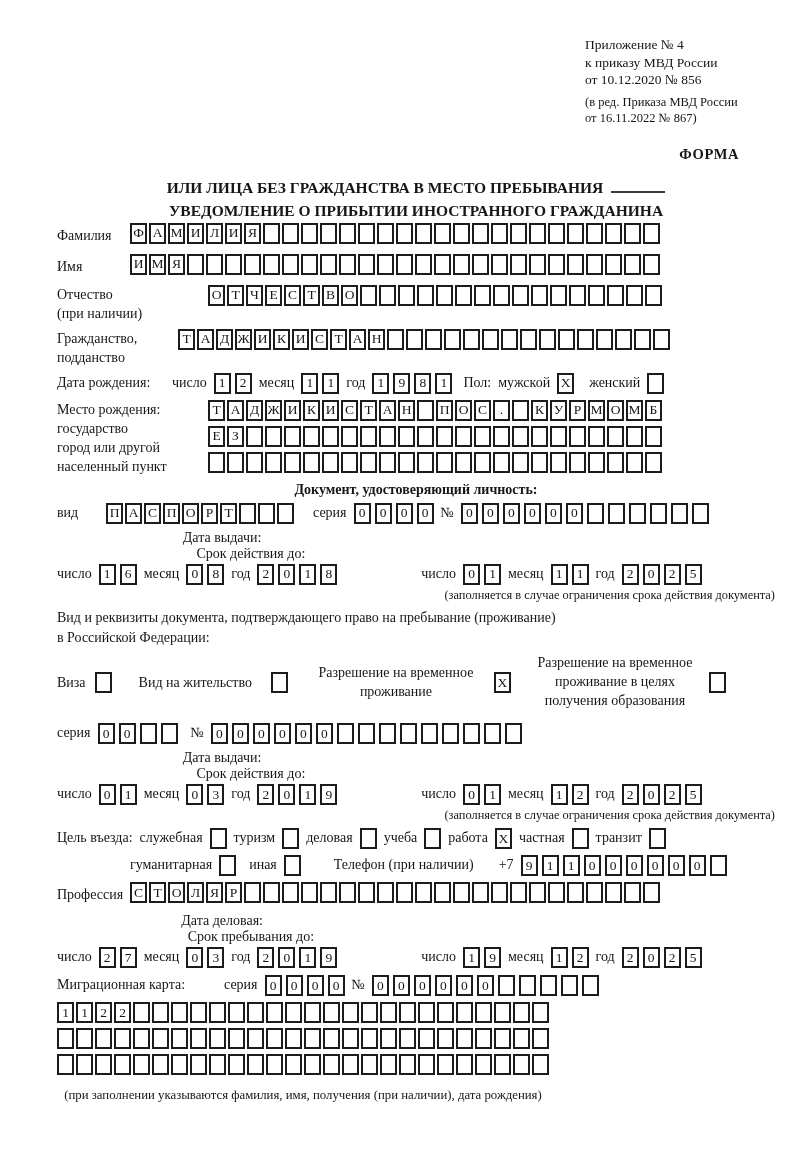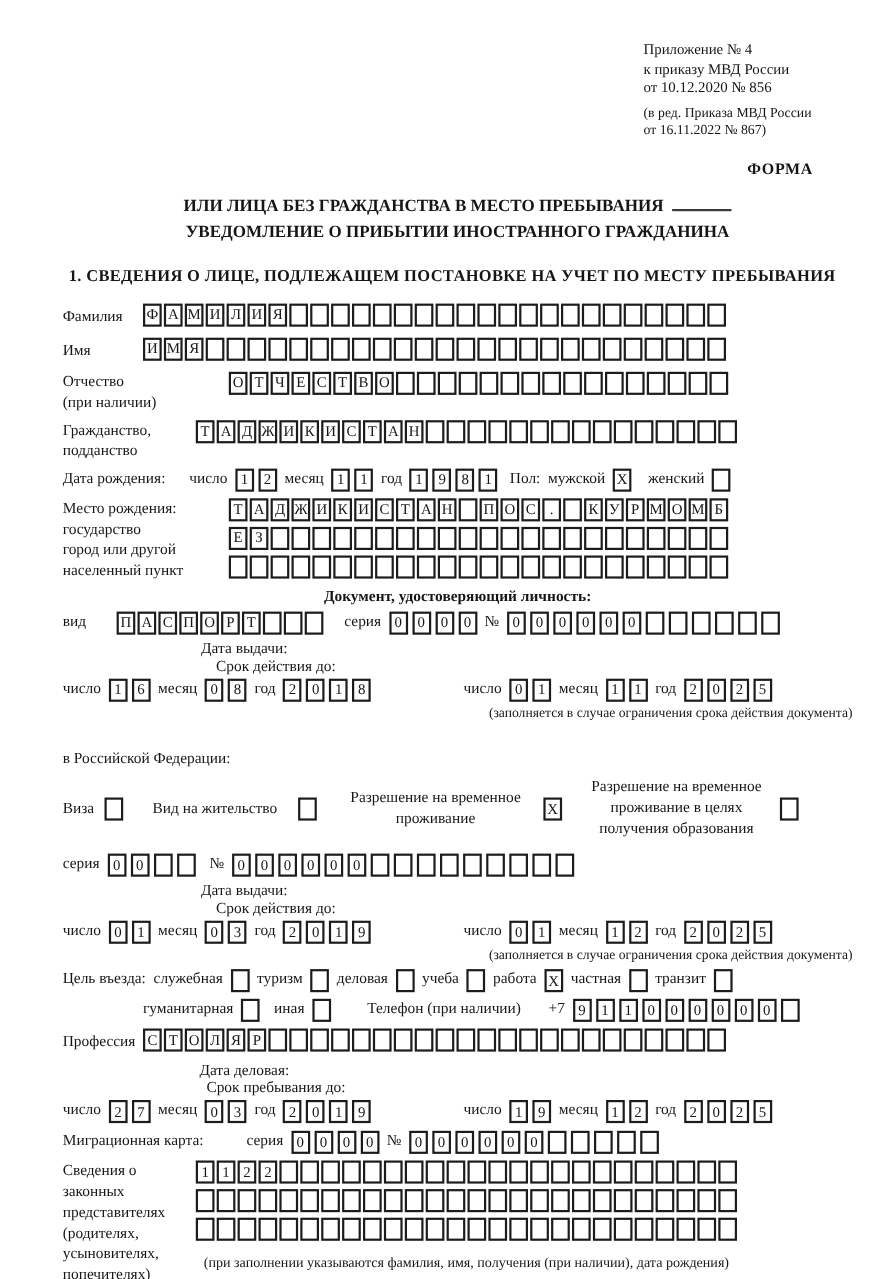--- a/index.html
+++ b/index.html
@@ -71,21 +71,20 @@
     </div>
   </div>
 
   <div class="forma">ФОРМА</div>
 
   <div class="title">
     <div><span>ИЛИ ЛИЦА БЕЗ ГРАЖДАНСТВА В МЕСТО ПРЕБЫВАНИЯ</span><span class="blank-line"></span></div>
     <div>УВЕДОМЛЕНИЕ О ПРИБЫТИИ ИНОСТРАННОГО ГРАЖДАНИНА</div>
   </div>
 
-  <div class="section-heading">1. СВЕДЕНИЯ О ЛИЦЕ, ПОДЛЕЖАЩЕМ ПОСТАНОВКЕ НА УЧЕТ ПО МЕСТУ ПРЕБЫВАНИЯ</div>
 
   <div class="row">
     <span class="lbl w73">Фамилия</span>
     <span class="cells">
         <span class="cell">Ф</span>
         <span class="cell">А</span>
         <span class="cell">М</span>
         <span class="cell">И</span>
         <span class="cell">Л</span>
         <span class="cell">И</span>
@@ -411,21 +410,21 @@
           <span class="cell">2</span>
           <span class="cell">0</span>
           <span class="cell">2</span>
           <span class="cell">5</span>
         </span>
     </div>
   </div>
   <div class="note">(заполняется в случае ограничения срока действия документа)</div>
 
   <div class="para">
-    <br>
+    <span>Вид и реквизиты документа, подтверждающего право на пребывание (проживание)</span><br>
     <span>в Российской Федерации:</span>
   </div>
 
   <div class="permit-row">
     <span style="line-height:25px;">Виза</span>
     <span class="checkbox"></span>
     <span class="gap18" style="line-height:25px;">Вид на жительство</span>
     <span class="checkbox gap10"></span>
     <span class="permit-text pt-w gap10">Разрешение на временное проживание</span>
     <span class="checkbox">X</span>
@@ -644,28 +643,20 @@
         <span class="cell">0</span>
         <span class="cell"></span>
         <span class="cell"></span>
         <span class="cell"></span>
         <span class="cell"></span>
         <span class="cell"></span>
       </span>
   </div>
 
   <div class="reps">
-    <span class="reps-label">
-      <span>Сведения о</span><br>
-      <span>законных</span><br>
-      <span>представителях</span><br>
-      <span>(родителях,</span><br>
-      <span>усыновителях,</span><br>
-      <span>попечителях)</span>
-    </span>
     <span class="stack">
       <span class="cells">
           <span class="cell">1</span>
           <span class="cell">1</span>
           <span class="cell">2</span>
           <span class="cell">2</span>
           <span class="cell"></span>
           <span class="cell"></span>
           <span class="cell"></span>
           <span class="cell"></span>

